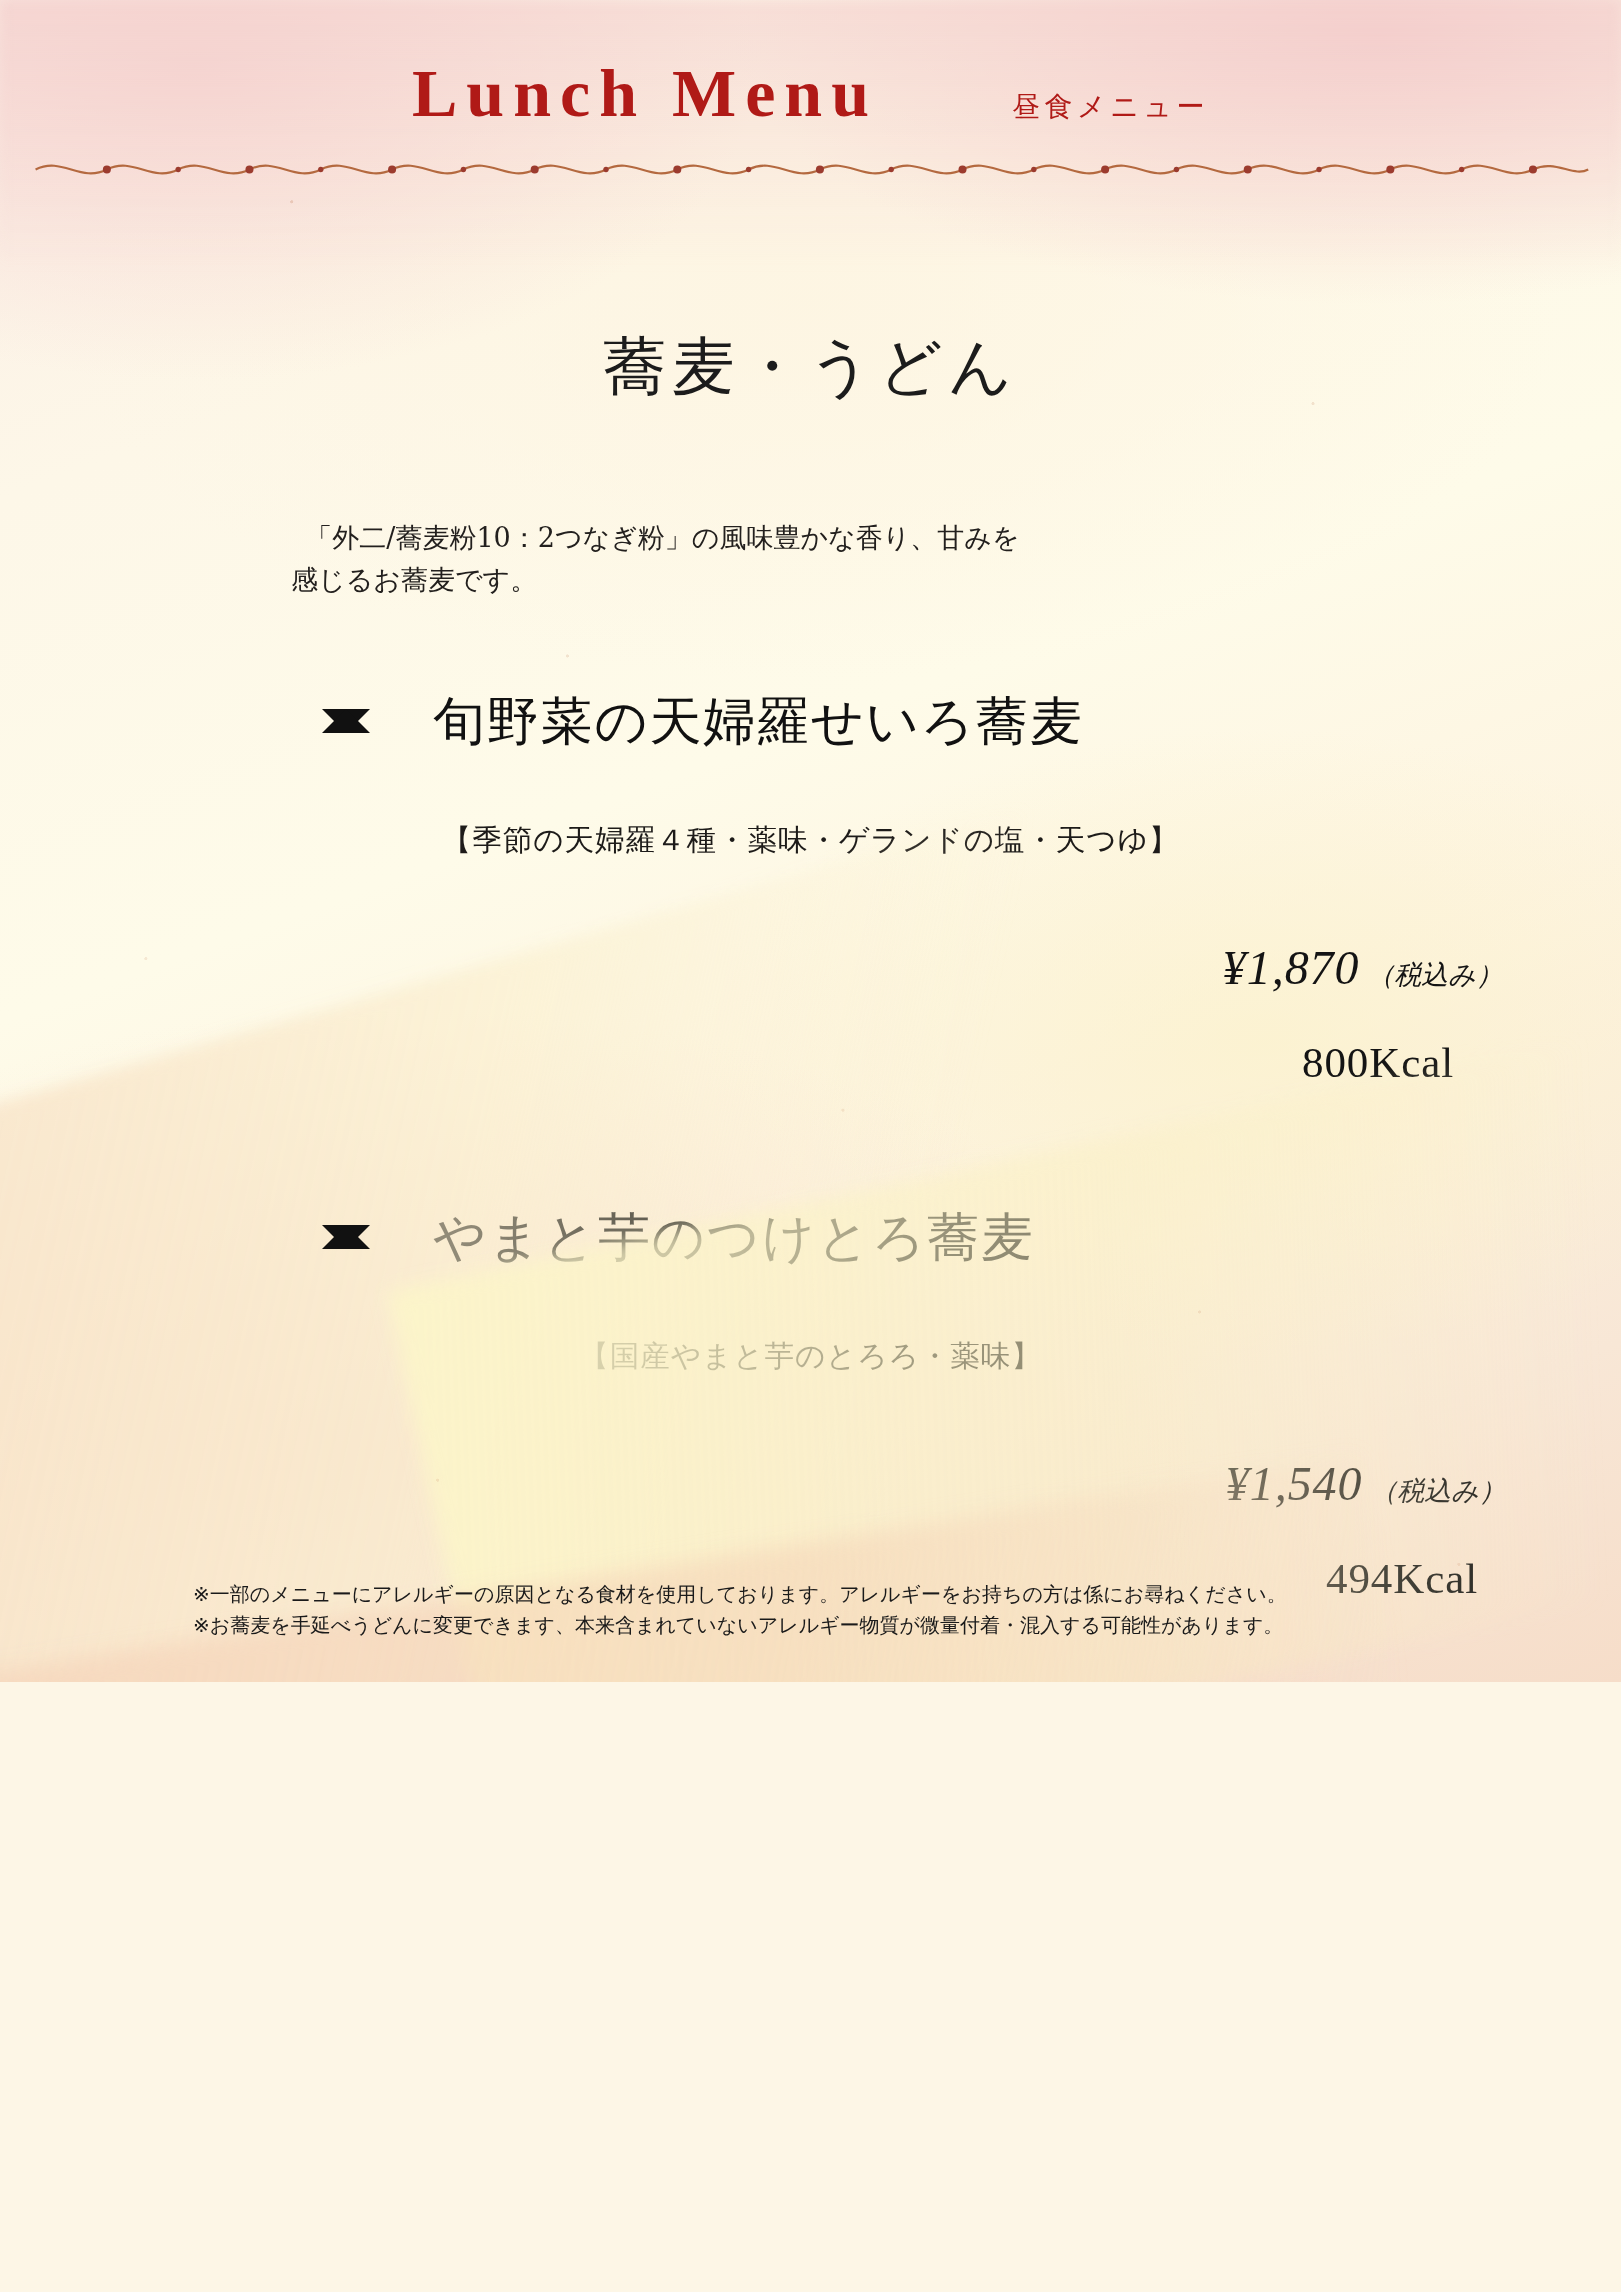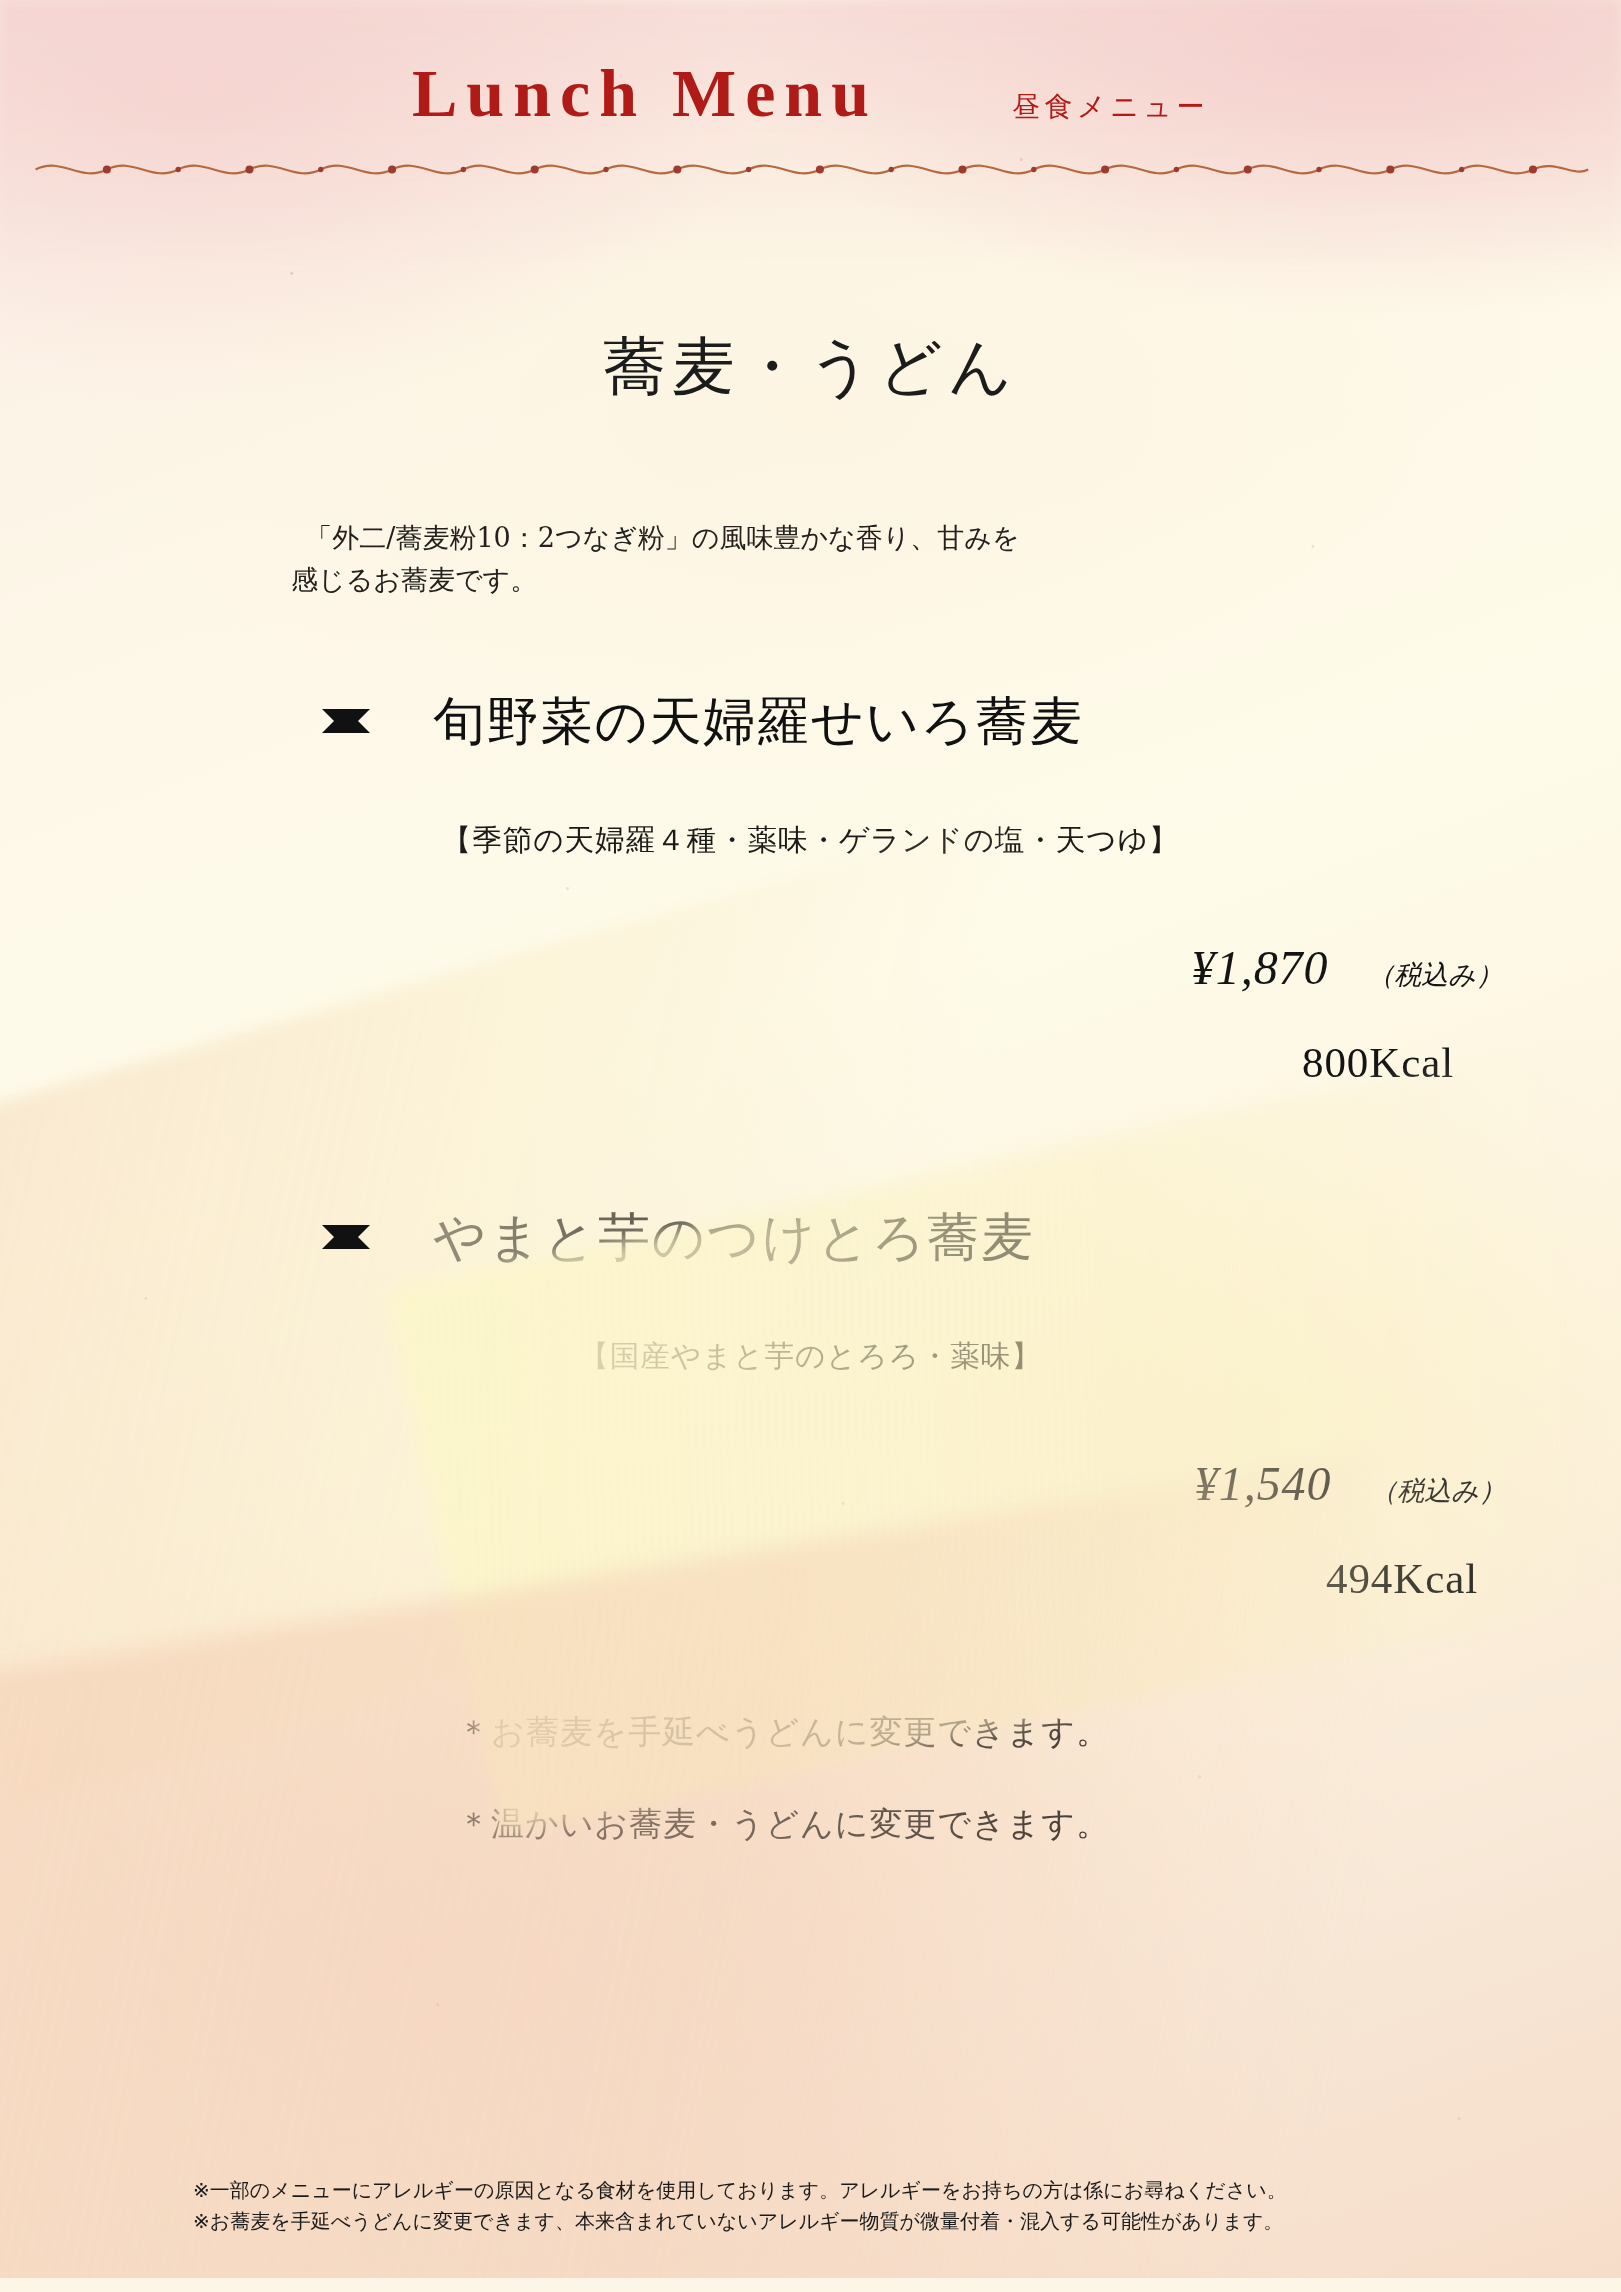--- a/index.html
+++ b/index.html
@@ -10,21 +10,21 @@
     width: 1621px;
     height: 2293px;
     font-family: "Liberation Serif", serif;
     background: #fdf6e6;
     overflow: hidden;
   }
 
   .page {
     position: relative;
     width: 1621px;
-    height: 2278px;
+    height: 1682px;
     box-sizing: border-box;
     overflow: hidden;
     background:
       
       radial-gradient(ellipse 806px 448px at 12% 4%, rgba(246,214,210,0.85) 0%, rgba(246,214,210,0) 70%),
       radial-gradient(ellipse 896px 376px at 85% 2%, rgba(244,206,205,0.9) 0%, rgba(244,206,205,0) 72%),
       radial-gradient(ellipse 1075px 537px at 50% 18%, rgba(253,245,226,0.9) 0%, rgba(253,245,226,0) 70%),
       radial-gradient(ellipse 1164px 627px at 25% 86%, rgba(247,222,206,0.75) 0%, rgba(247,222,206,0) 70%),
       radial-gradient(ellipse 806px 448px at 78% 62%, rgba(251,242,205,0.75) 0%, rgba(251,242,205,0) 70%),
       linear-gradient(160deg, #fbeee6 0%, #fdf7e8 22%, #fefbe9 45%, #fdf3df 66%, #f8e7d6 85%, #f6ddc9 100%);
@@ -188,21 +188,21 @@
   .price {
     font-family: "Liberation Serif", serif;
     font-size: 48px;
     color: #141414;
     letter-spacing: 0.9px;
   }
   .tax {
     font-family: "DejaVu Serif", serif;
     font-size: 27px;
     color: #141414;
-    margin-left: 39px;
+    margin-left: 8px;
   }
   .kcal-row {
     text-align: right;
     padding-right: 167px;
     margin-top: 43px;
   }
   .kcal {
     font-family: "Liberation Serif", serif;
     font-size: 43px;
     color: #141414;

